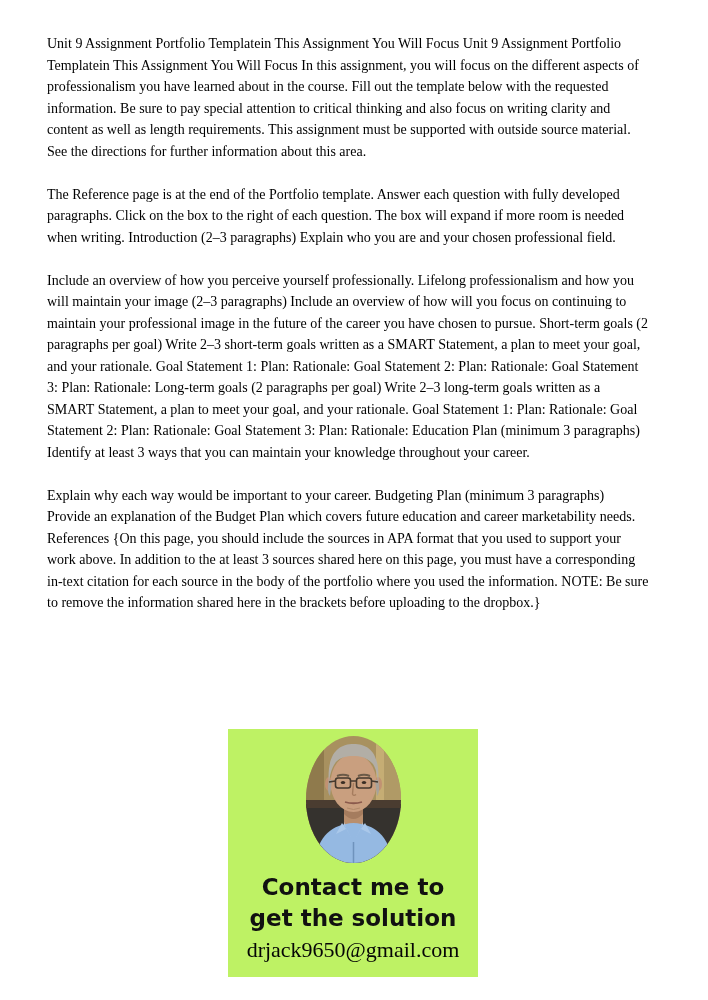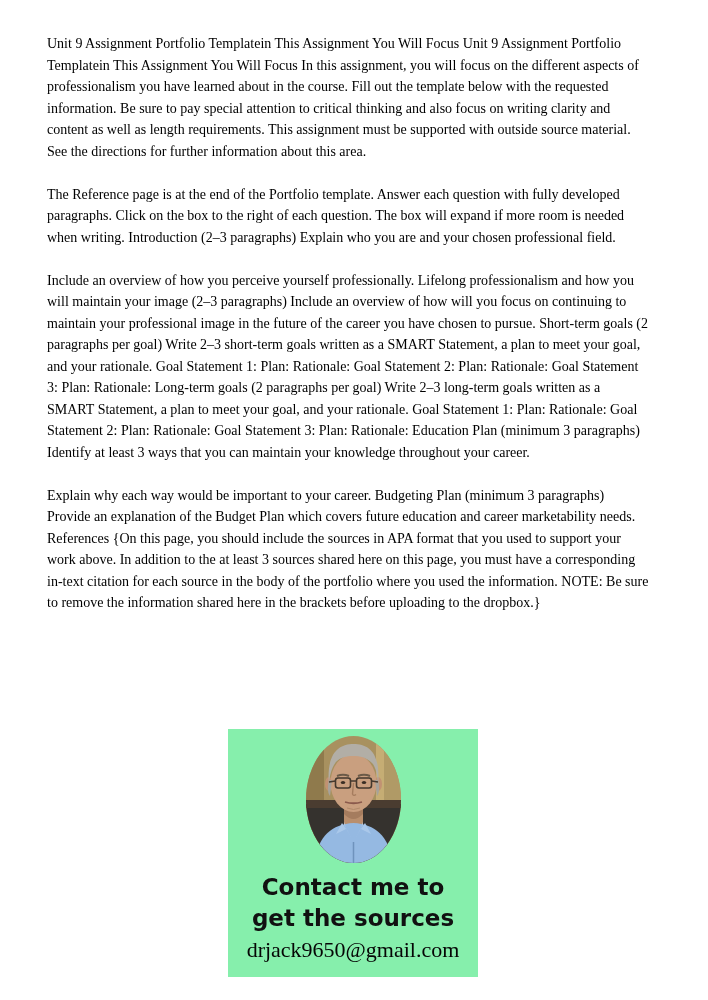--- a/index.html
+++ b/index.html
@@ -71,21 +71,21 @@
 
 <div class="page">
 
   <div class="doc-text">
     <p>Unit 9 Assignment Portfolio Templatein This Assignment You Will Focus Unit 9 Assignment Portfolio Templatein This Assignment You Will Focus In this assignment, you will focus on the different aspects of professionalism you have learned about in the course. Fill out the template below with the requested information. Be sure to pay special attention to critical thinking and also focus on writing clarity and content as well as length requirements. This assignment must be supported with outside source material. See the directions for further information about this area.</p>
     <p>The Reference page is at the end of the Portfolio template. Answer each question with fully developed paragraphs. Click on the box to the right of each question. The box will expand if more room is needed when writing. Introduction (2–3 paragraphs) Explain who you are and your chosen professional field.</p>
     <p>Include an overview of how you perceive yourself professionally. Lifelong professionalism and how you will maintain your image (2–3 paragraphs) Include an overview of how will you focus on continuing to maintain your professional image in the future of the career you have chosen to pursue. Short-term goals (2 paragraphs per goal) Write 2–3 short-term goals written as a SMART Statement, a plan to meet your goal, and your rationale. Goal Statement 1: Plan: Rationale: Goal Statement 2: Plan: Rationale: Goal Statement 3: Plan: Rationale: Long-term goals (2 paragraphs per goal) Write 2–3 long-term goals written as a SMART Statement, a plan to meet your goal, and your rationale. Goal Statement 1: Plan: Rationale: Goal Statement 2: Plan: Rationale: Goal Statement 3: Plan: Rationale: Education Plan (minimum 3 paragraphs) Identify at least 3 ways that you can maintain your knowledge throughout your career.</p>
     <p>Explain why each way would be important to your career. Budgeting Plan (minimum 3 paragraphs) Provide an explanation of the Budget Plan which covers future education and career marketability needs. References {On this page, you should include the sources in APA format that you used to support your work above. In addition to the at least 3 sources shared here on this page, you must have a corresponding in-text citation for each source in the body of the portfolio where you used the information. NOTE: Be sure to remove the information shared here in the brackets before uploading to the dropbox.}</p>
   </div>
 
-  <div class="contact-card" style="background-color: #86efac;">
+  <div class="contact-card" style="background-color: #bef264;">
     <div class="portrait">
       <svg width="95" height="127" viewBox="0 0 95 127" xmlns="http://www.w3.org/2000/svg">
         <defs>
           <clipPath id="ovalClip">
             <ellipse cx="47.5" cy="63.5" rx="47.5" ry="63.5"></ellipse>
           </clipPath>
         </defs>
         <g clip-path="url(#ovalClip)">
 
           <rect x="0" y="0" width="95" height="127" fill="#a8915f"></rect>
@@ -131,17 +131,17 @@
 
           <path d="M47.5,47 L46.5,58 Q47.5,60.5 50,58.5" stroke="#a57c5e" stroke-width="1.4" fill="none"></path>
 
           <path d="M39,66 Q47.5,68.5 56,66" stroke="#8a5a4c" stroke-width="1.8" fill="none"></path>
 
           <path d="M41,72 Q47.5,75 54,72" stroke="#b08a6a" stroke-width="1" fill="none"></path>
         </g>
       </svg>
     </div>
     <div class="contact-line first">Contact me to</div>
-    <div class="contact-line">get the sources</div>
+    <div class="contact-line">get the solution</div>
     <div class="contact-email">drjack9650@gmail.com</div>
   </div>
 
 </div>
 
 </body></html>

